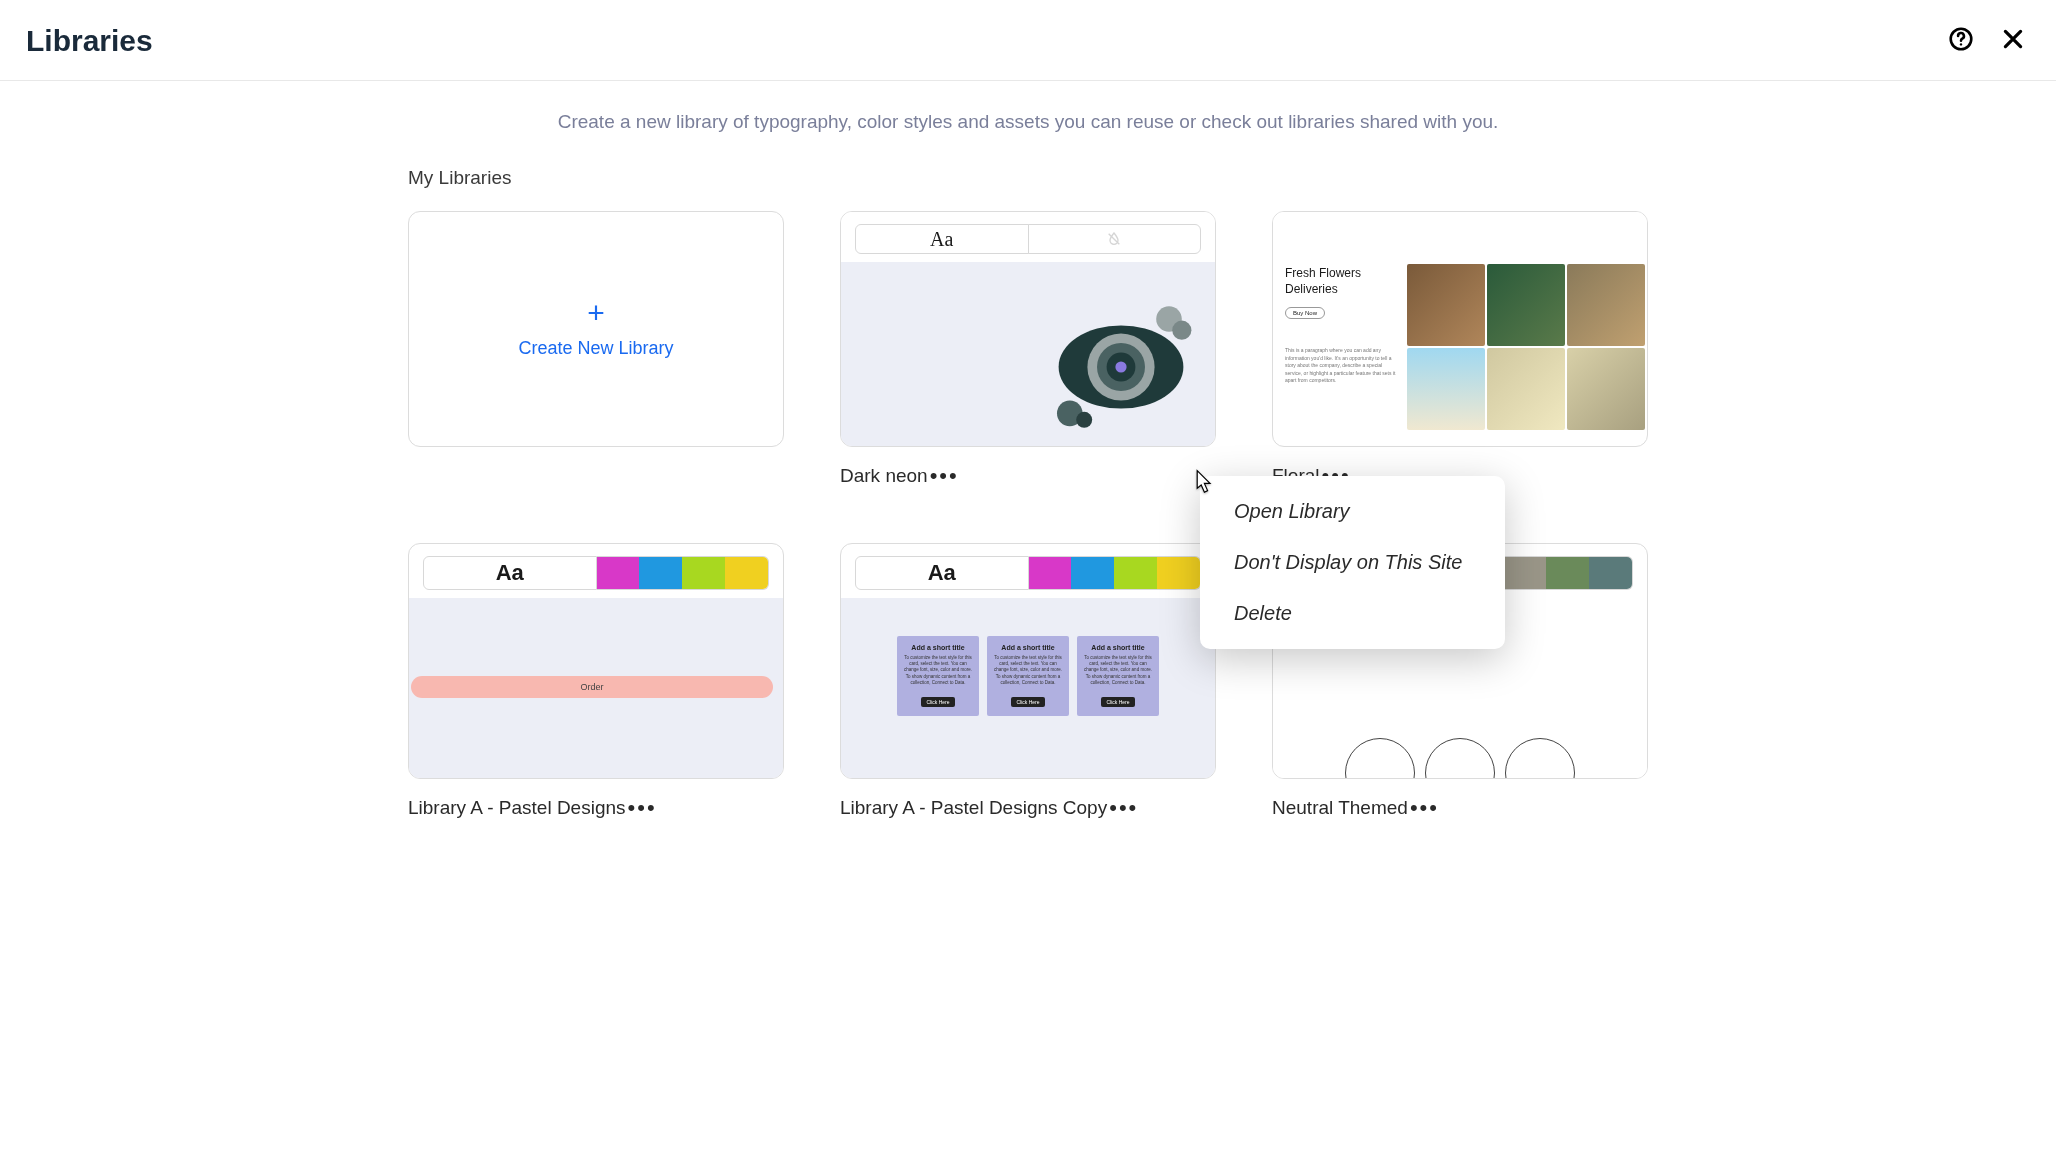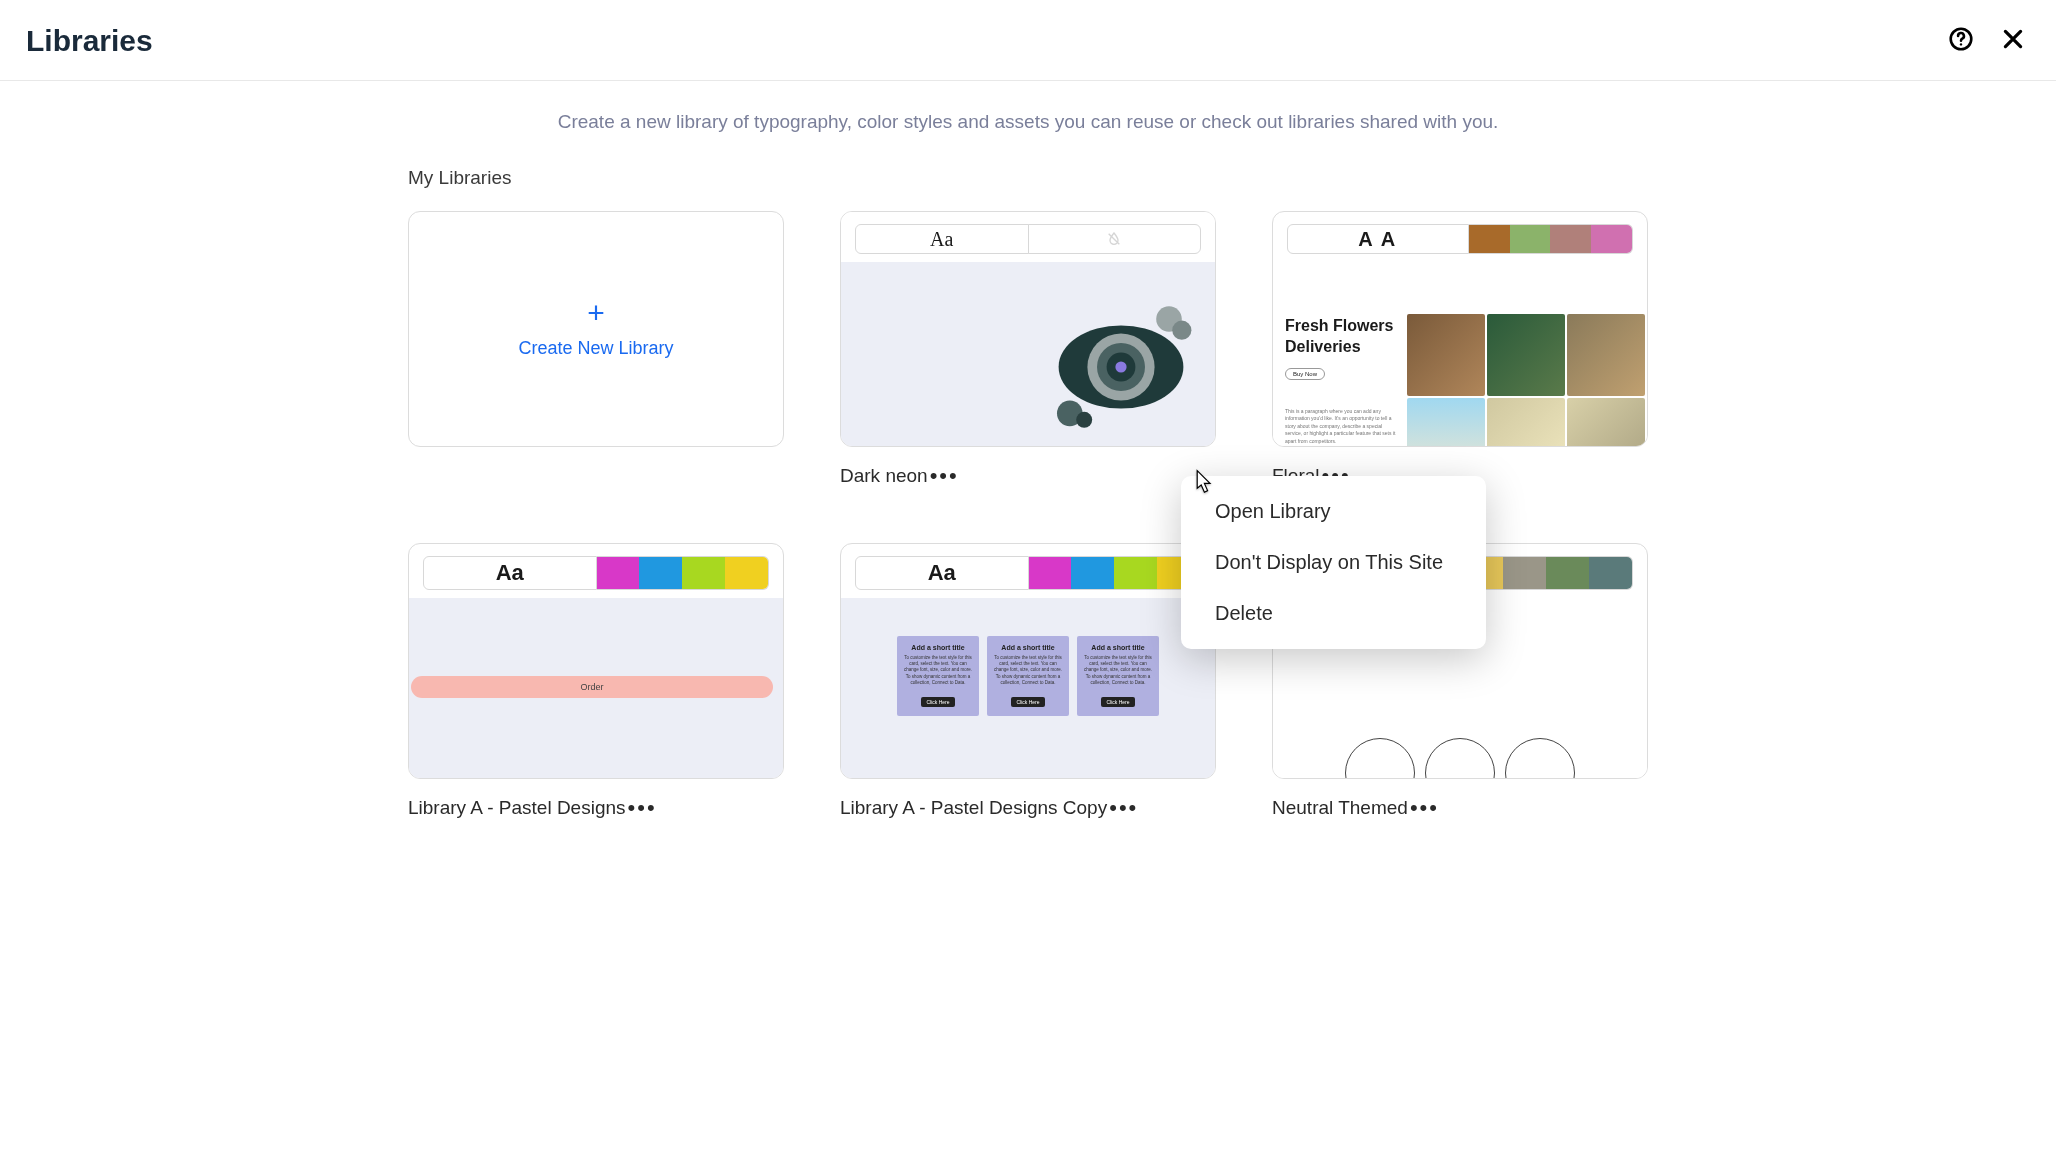--- a/index.html
+++ b/index.html
@@ -87,21 +87,21 @@
   .dn-text { position:absolute; top:50px; left:14px; width:140px;}
   .dn-text .headline { color:#a8e600; font-weight:700; font-size:13px; line-height:1.35;}
   .dn-text .small { color:#7a7f9a; font-size:6px; display:block; margin-top:10px;}
   .dn-btn { display:inline-block; background:#5a4ae3; color:#fff; font-size:7px; padding:3px 6px; border-radius:3px; margin-top:10px;}
   .eye-wrap { position:absolute; right:14px; top:40px; width:160px; height:130px;}
   .eye-wrap svg { width:100%; height:100%; }
 
   
   .floral-body { background:#fff; padding:0;}
   .floral-left { position:absolute; left:12px; top:54px; width:115px;}
-  .floral-left .fh { font-size:16px; font-weight:700; line-height:1.3;}
+  .floral-left .fh { font-size:12px; font-weight:400; line-height:1.3;}
   .floral-left .fbtn { display:inline-block; margin-top:10px; border:1px solid #999; border-radius:10px; font-size:6px; padding:2px 7px;}
   .floral-left .fp { font-size:5px; color:#777; margin-top:28px; line-height:1.5;}
   .floral-grid { position:absolute; right:2px; top:52px; display:grid; grid-template-columns:repeat(3,78px); grid-template-rows:repeat(2,82px); gap:2px;}
   .fcell { background:#999; border-radius:2px;}
   .fc1{background:linear-gradient(135deg,#7a5a3a,#b0865a);} 
   .fc2{background:linear-gradient(135deg,#2a5a3a,#5a7a4a);} 
   .fc3{background:linear-gradient(135deg,#8a7a5a,#c0a070);} 
   .fc4{background:linear-gradient(180deg,#a0d8f0,#f0e8d0);} 
   .fc5{background:linear-gradient(135deg,#d0c8a0,#f0e8c0);} 
   .fc6{background:linear-gradient(135deg,#d8d0a8,#a8a080);} 
@@ -217,38 +217,29 @@
         <span class="card-title">Dark neon</span>
         <button class="more-btn">•••</button>
       </div>
 
       <div class="cursor" style="left:348px; top:258px;">
         <svg viewBox="0 0 32 40">
             <path d="M10 2v22l5-4 4 9 4-2-4-9h7z" fill="#fff" stroke="#000" stroke-width="1.5"></path>
           </svg>
       </div>
 
-      <div class="context-menu" style="left:341px; top:265px;">
+      <div class="context-menu" style="left:360px; top:265px;font-style:italic;">
         <div class="context-menu-item">Open Library</div>
         <div class="context-menu-item">Don't Display on This Site</div>
         <div class="context-menu-item">Delete</div>
       </div>
     </div>
 
     <div class="card-wrap">
       <div class="card">
-        <div class="la-bar" style="gap:0;">
-          <div class="aa-box" style="flex:1.1; border-radius:6px 0 0 6px;">A A</div>
-          <div class="swatch-bar" style="border-radius:0 6px 6px 0; border-left:none;">
-            <span class="swatch" style="background:#a86a2a"></span>
-            <span class="swatch" style="background:#8bb36a"></span>
-            <span class="swatch" style="background:#b0807a"></span>
-            <span class="swatch" style="background:#d070b0"></span>
-          </div>
-        </div>
         <div class="floral-body" style="height:calc(100% - 50px); position:relative;">
           <div class="floral-left">
             <div class="fh">Fresh Flowers Deliveries</div>
             <span class="fbtn">Buy Now</span>
             <div class="fp">This is a paragraph where you can add any information you'd like. It's an opportunity to tell a story about the company, describe a special service, or highlight a particular feature that sets it apart from competitors.</div>
           </div>
           <div class="floral-grid">
             <div class="fcell fc1"></div>
             <div class="fcell fc2"></div>
             <div class="fcell fc3"></div>

